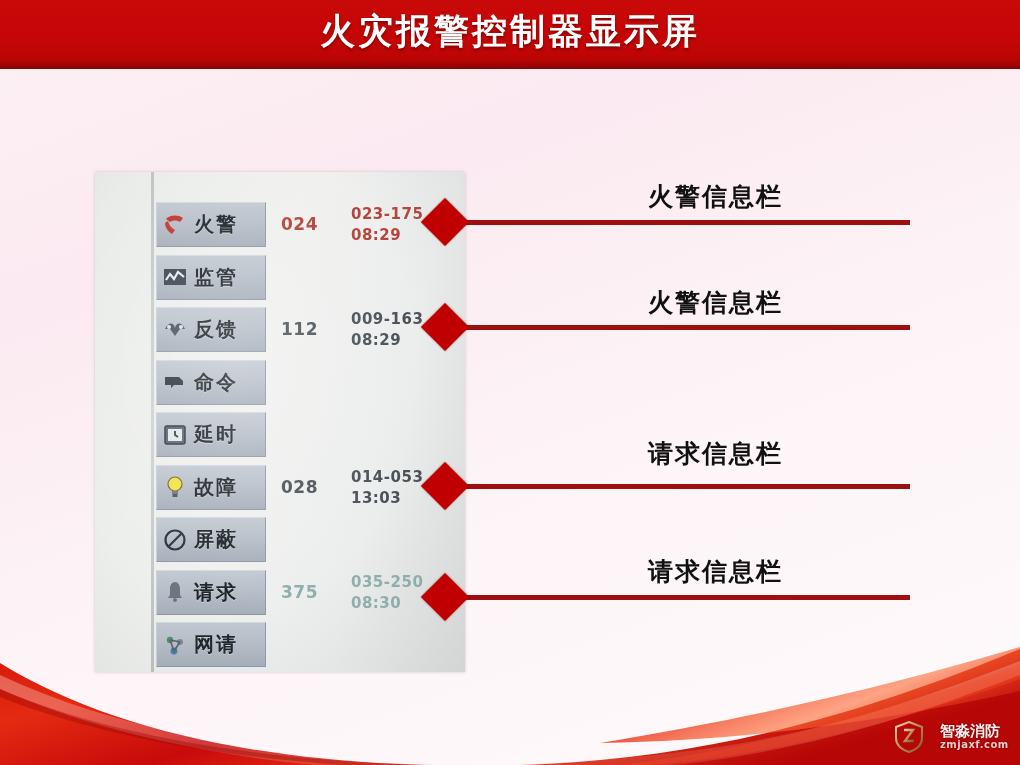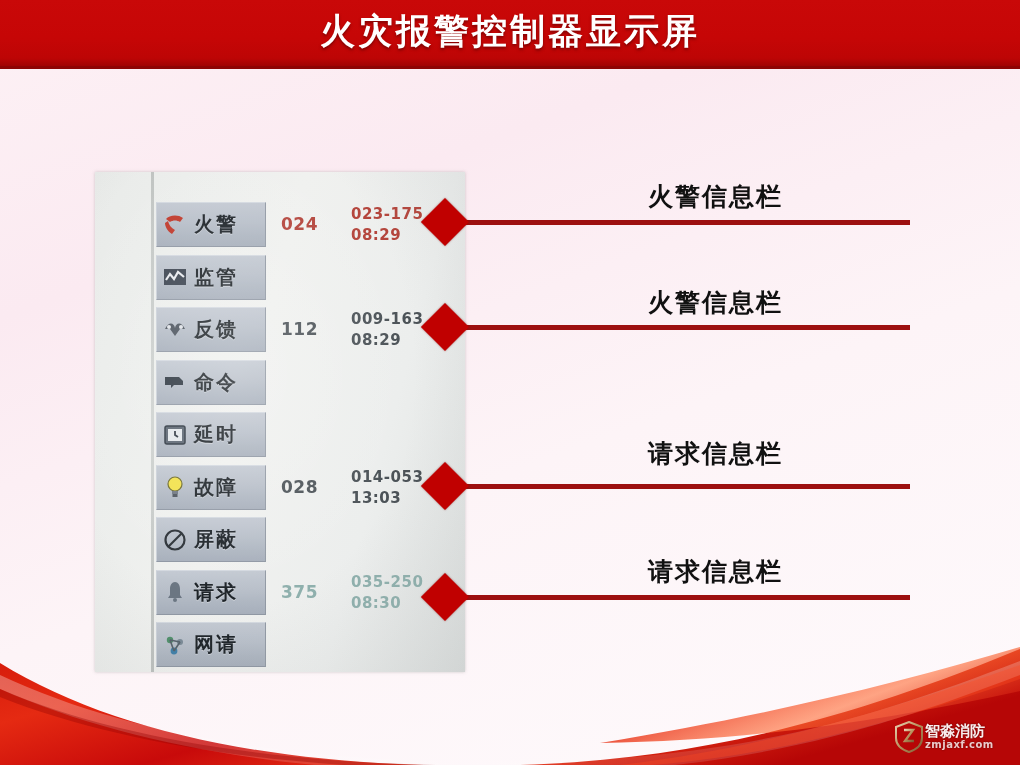--- a/index.html
+++ b/index.html
@@ -191,21 +191,21 @@
   }
   #watermark-badge {
     width: 30px;
     height: 32px;
     flex: 0 0 30px;
     display: flex;
     align-items: center;
     justify-content: center;
   }
   #watermark-text {
-    margin-left: 1px;
+    margin-left: 16px;
     line-height: 1.05;
   }
   #watermark-cn {
     font-size: 15px;
     font-weight: bold;
     color: #ffffff;
     letter-spacing: 0px;
     text-shadow: 0 0 2px rgba(0,0,0,.55);
     white-space: nowrap;
   }

